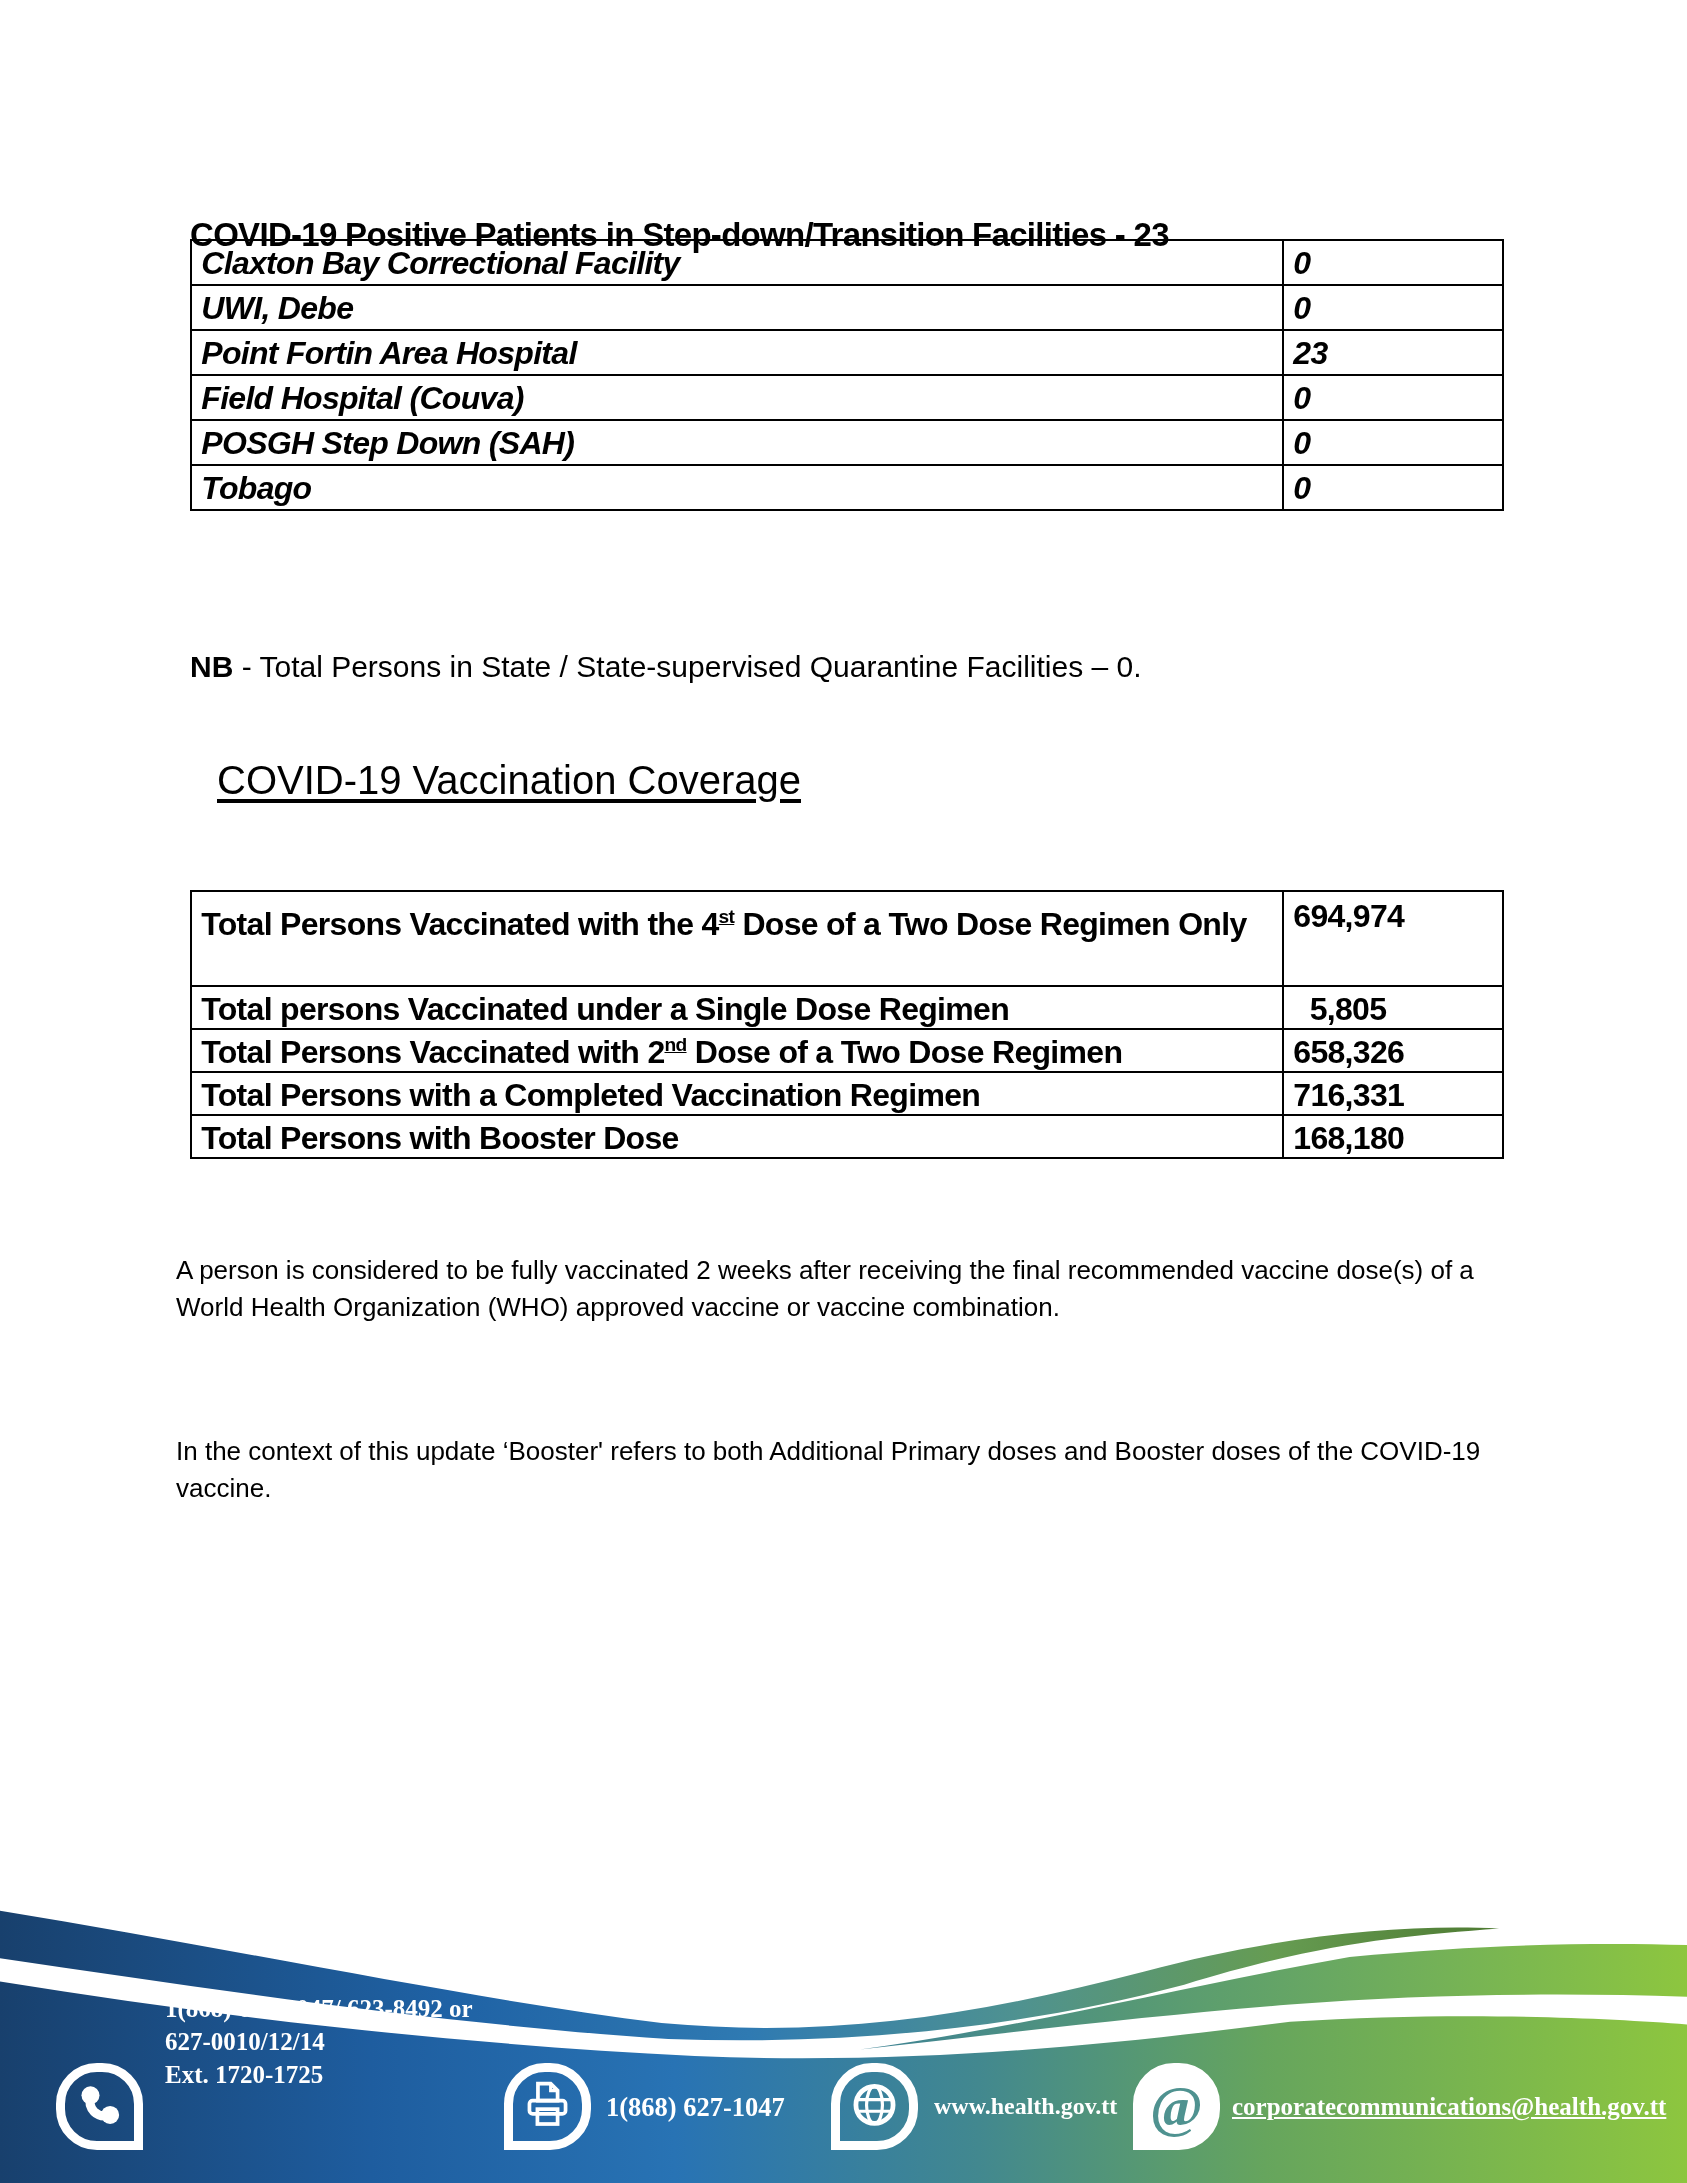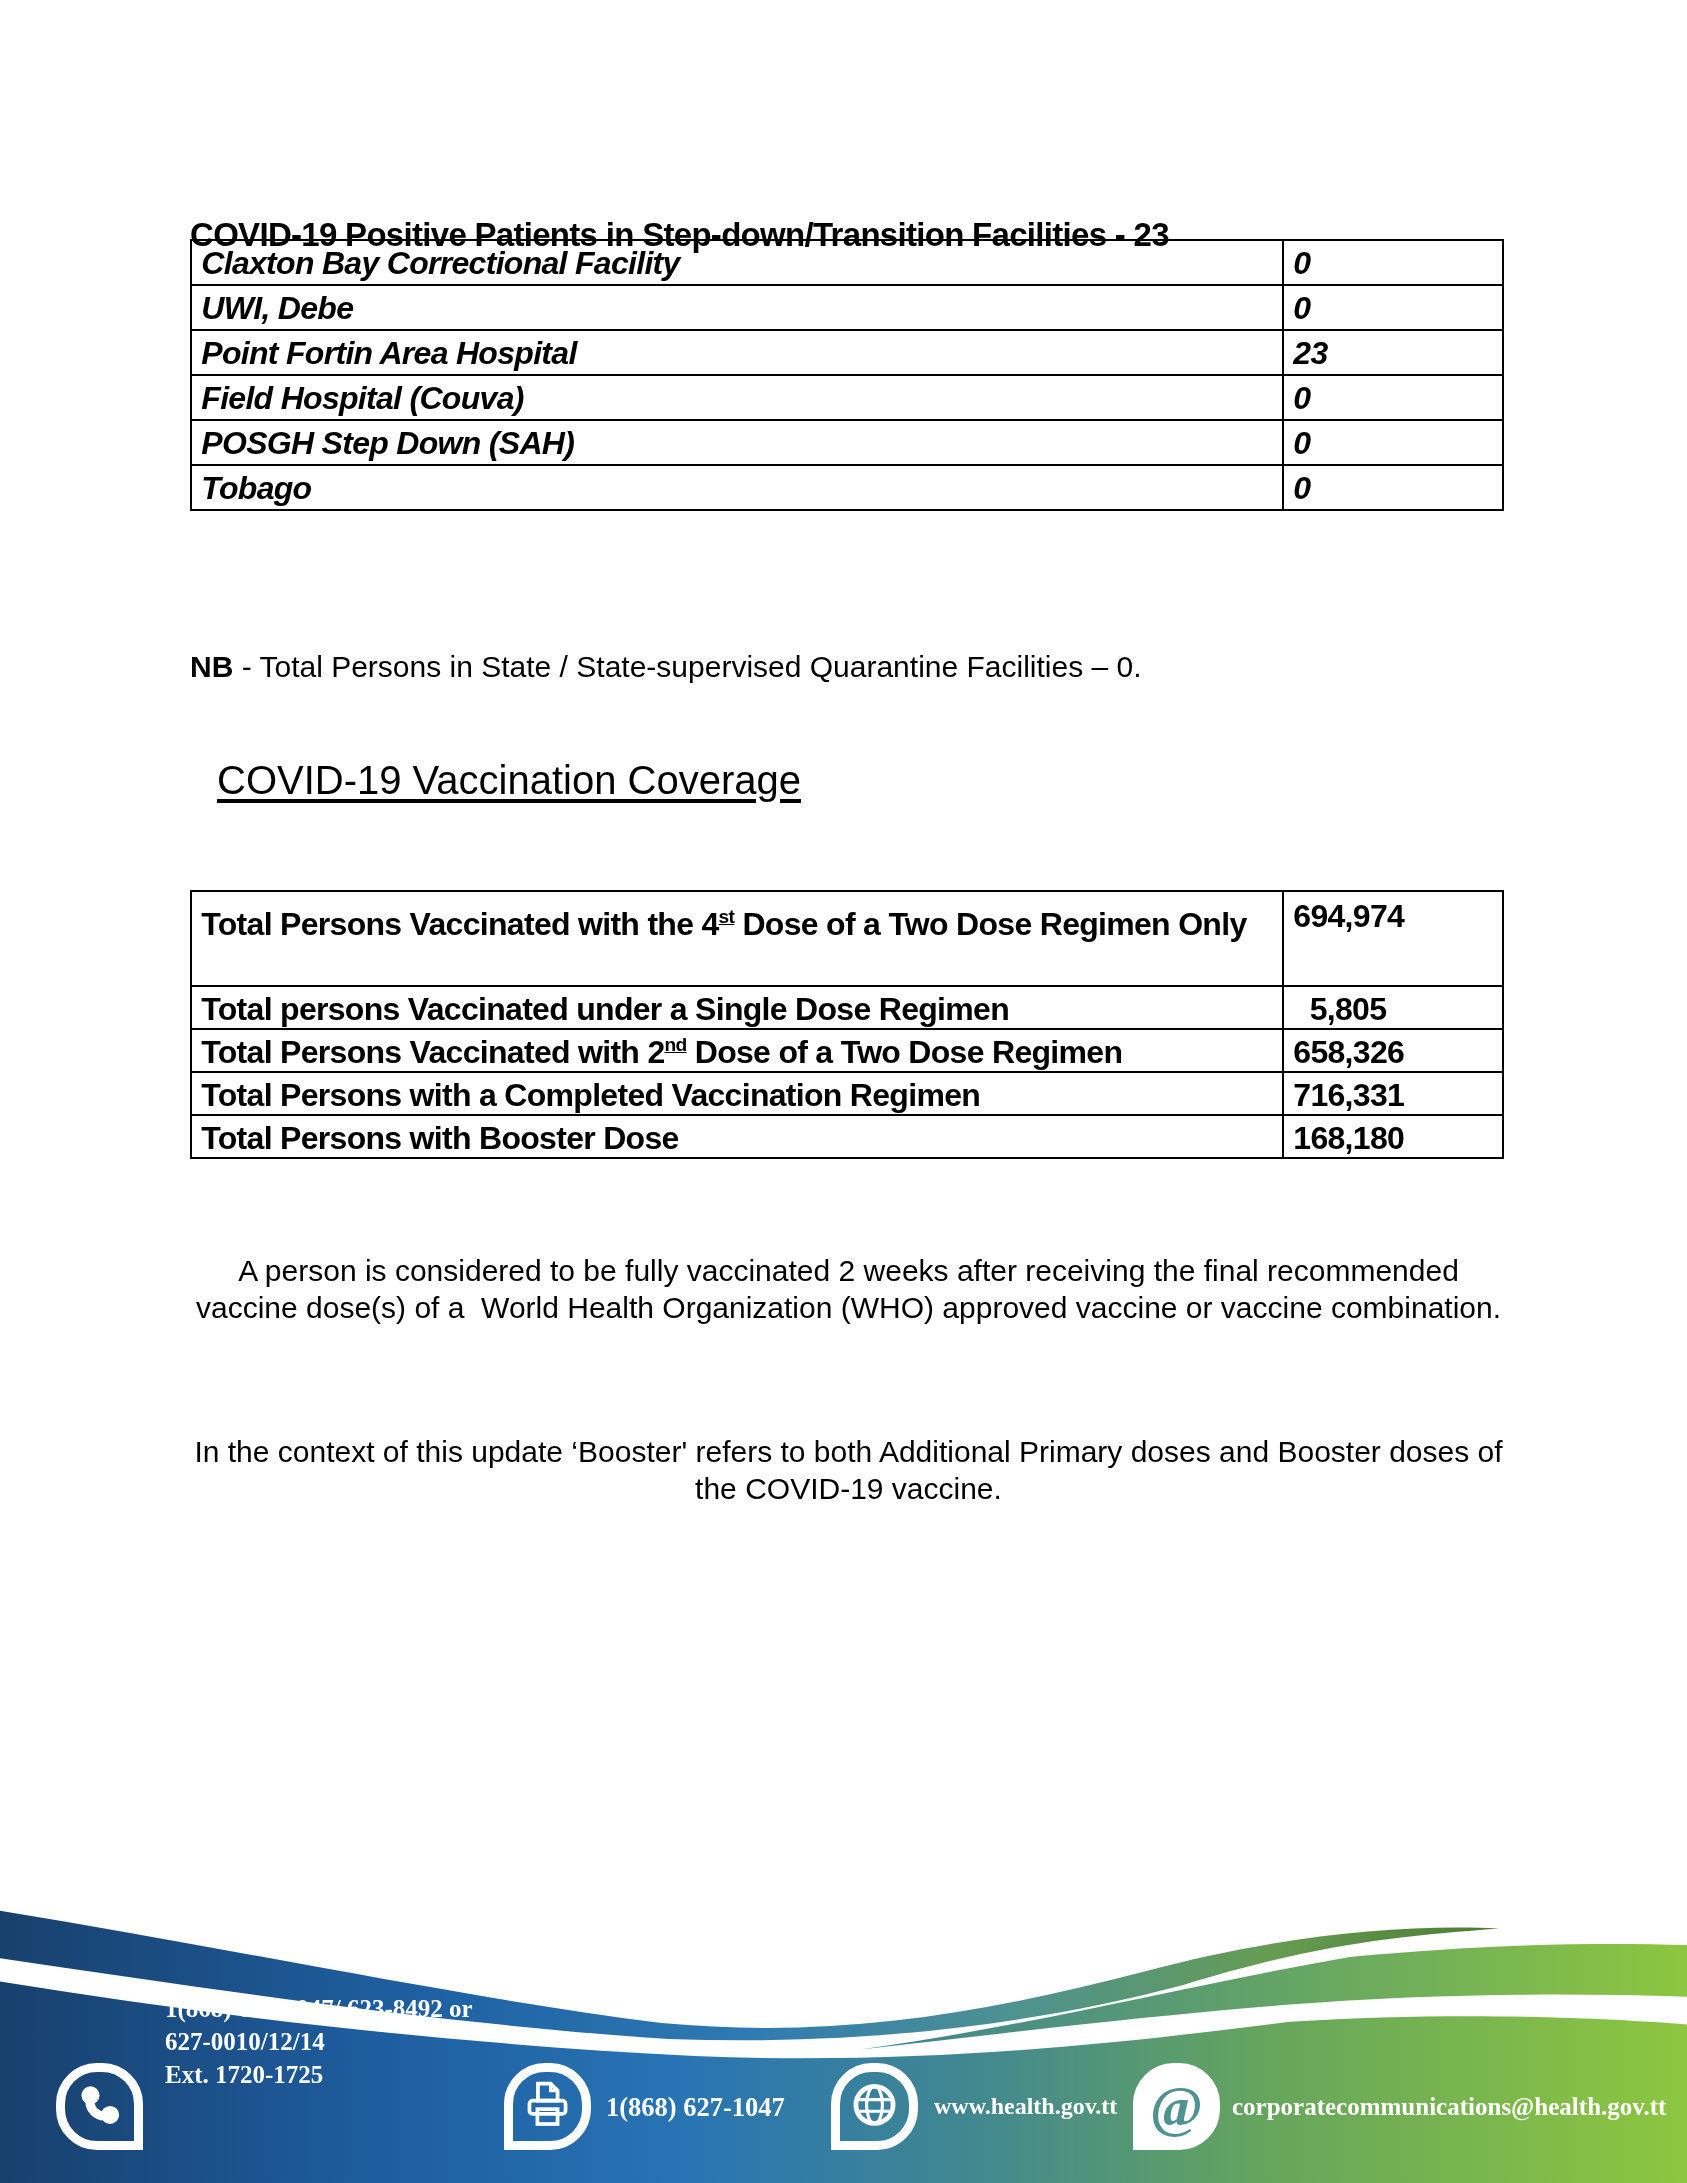--- a/index.html
+++ b/index.html
@@ -40,24 +40,23 @@
     font-size:30px;
   }
   .nb-line b{font-weight:bold;}
   .section-heading{
     left:190px;top:758px;width:1059px;
     font-size:40px;text-decoration:underline;
     text-underline-offset:5.3px;
     margin-left:27px;
   }
   .para{
-    left:190px;width:1317px;
-    font-size:30px;line-height:37px;
+    left:176px;width:1317px;
+    font-size:26px;line-height:37px;
     white-space:pre-wrap;
-    text-align:center;
   }
   .para1{top:1252px;}
   .para2{top:1433px;}
   
   .footer-svg{left:0;top:1879px;width:1687px;height:304px;display:block;}
   .icon-blob{
     width:69px;height:69px;
     border:9.3px solid #fff;
     background:transparent;
     border-radius:41px 41px 41px 0;
@@ -76,21 +75,21 @@
     font-weight:bold;font-size:57px;color:#4f9290;
   }
   .foot-text{
     color:#fff;
     font-family:"Liberation Serif", serif;
     font-weight:bold;
   }
   .phone-text{left:165px;top:1992px;font-size:25px;line-height:33px;width:370px;}
   .fax-text{left:606px;top:2092px;font-size:26.5px;}
   .web-text{left:934px;top:2093px;font-size:24px;}
-  .email-text{left:1232px;top:2093px;font-size:25px;}
+  .email-text{left:1232px;top:2093px;font-size:25px;text-decoration:underline;}
 </style>
 </head>
 <body>
 
 <div class="page">
 
   <div class="abs doc-title">COVID-19 Positive Patients in Step-down/Transition Facilities - 23</div>
 
   <table class="abs datatable t1">
     <colgroup>

